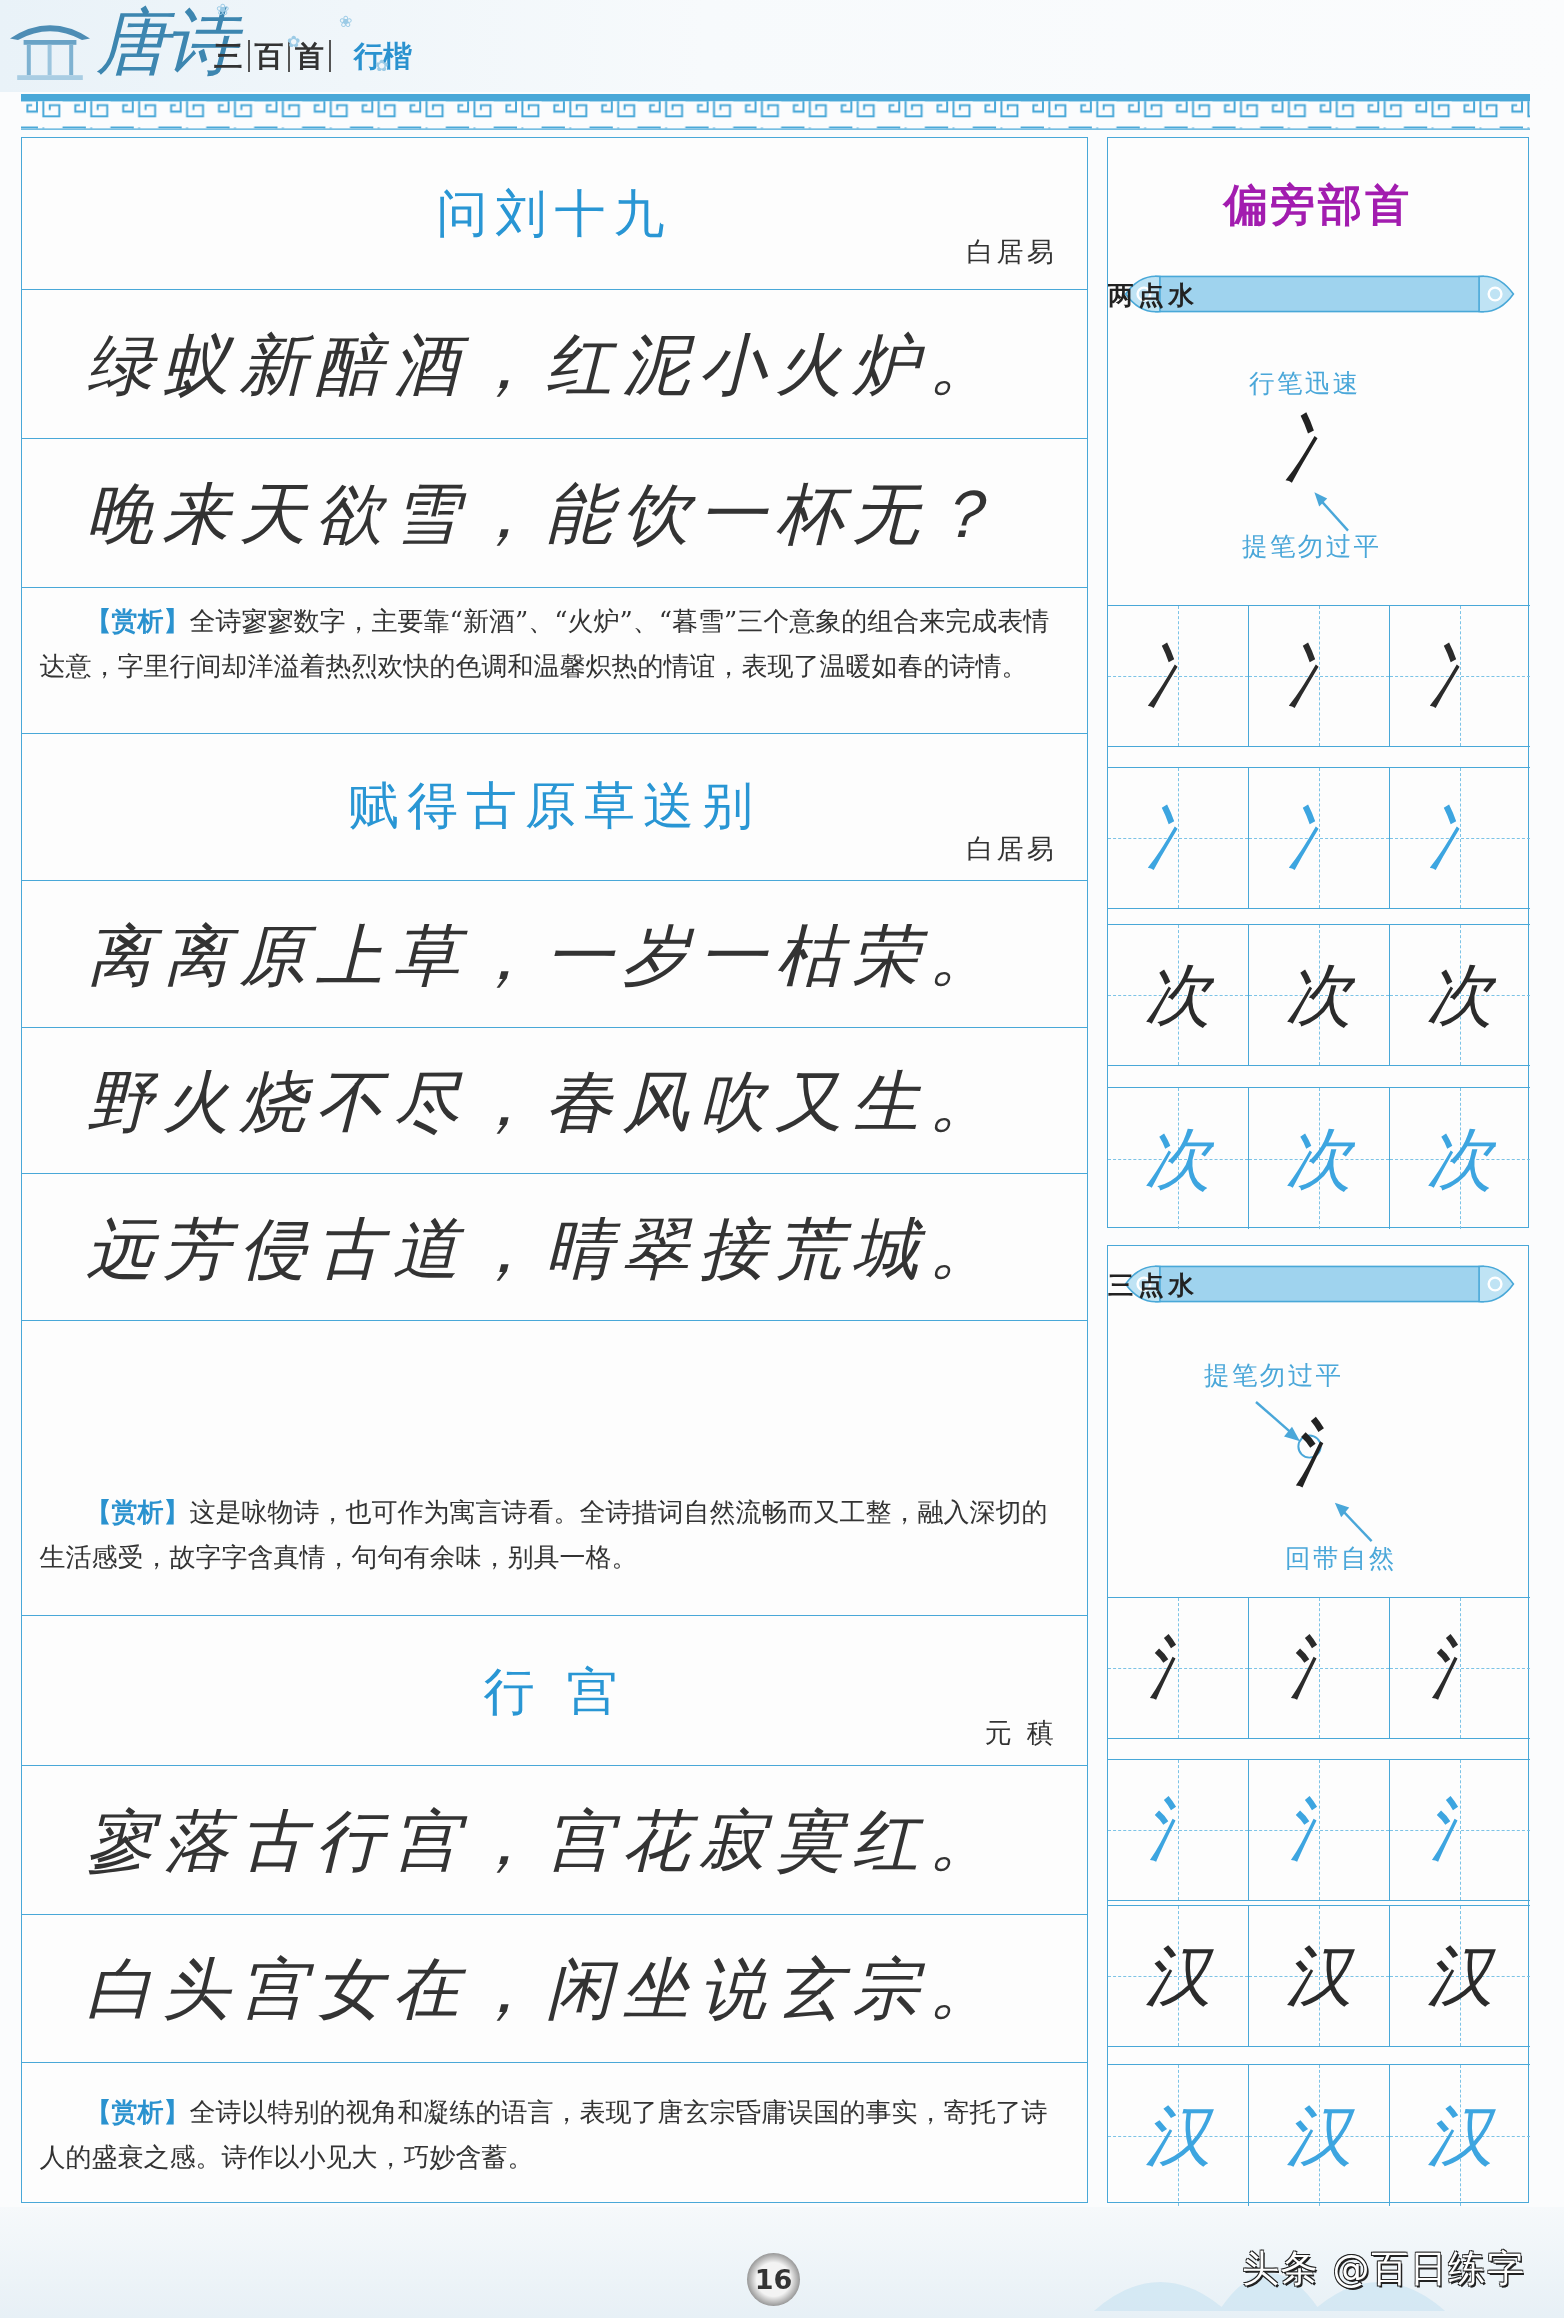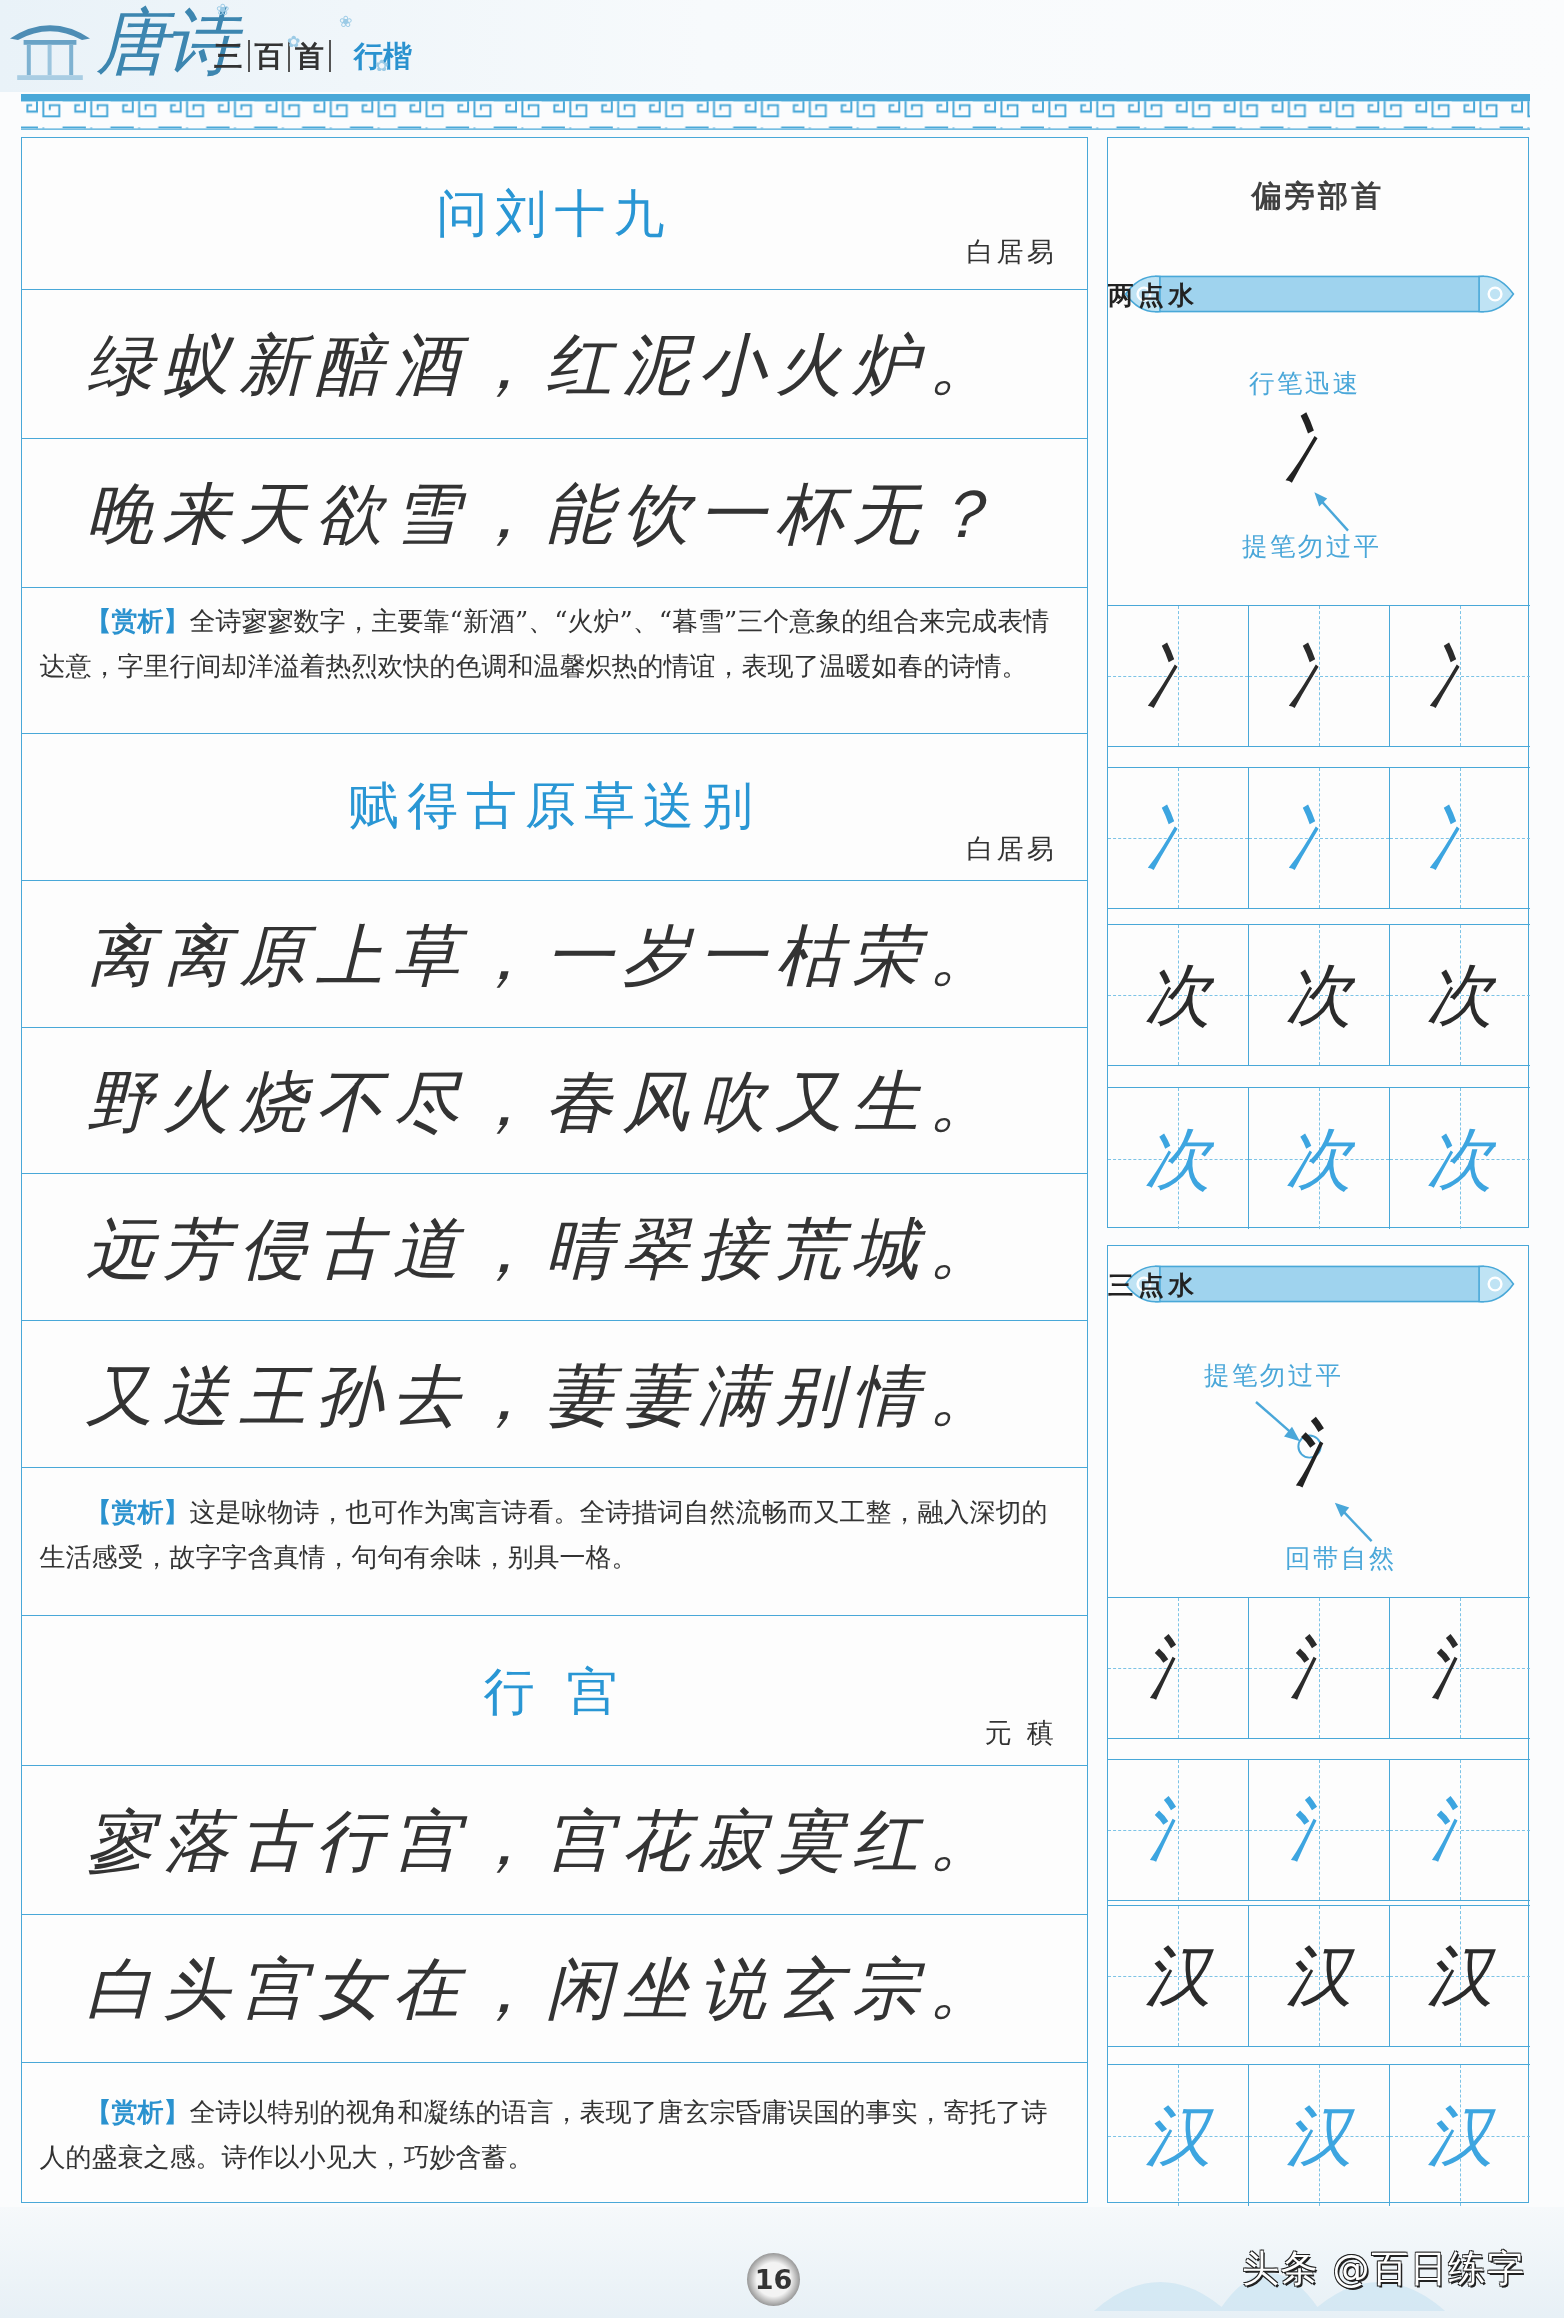--- a/index.html
+++ b/index.html
@@ -30,21 +30,21 @@
     color:#2996d4; font-family:"DejaVu Serif", serif; font-size:51px; letter-spacing:8px; }
   .title-row .author { position:absolute; right:30px; font-family:"DejaVu Serif", serif;
     font-size:27px; color:#333; letter-spacing:3.2px; }
   .verse { position:absolute; left:64px; font-family:"DejaVu Serif", serif;
     font-size:67px; color:#333; letter-spacing:9.6px; font-style:italic; white-space:nowrap; }
   .note { position:absolute; left:17.6px; right:19px; font-family:"DejaVu Serif", serif;
     font-size:26px; line-height:45px; color:#333; }
   .note .tag { color:#2a92cf; font-weight:bold;margin-left:46px; }
   
   .rp-box { position:absolute; left:0; width:422px; border:1.6px solid #49a8d8; box-sizing:border-box; background:#fdfdfd;}
-  .rp-heading { position:absolute; left:0; right:0; text-align:center; font-size:30px; font-weight:bold; color:#404040; letter-spacing:3.2px;}
+  .rp-heading { position:absolute; left:0; right:0; text-align:center; font-size:44px; font-weight:bold; color:#a21caf; letter-spacing:3.2px;}
   .banner { position:absolute; left:16px; width:391px; height:48px; }
   .banner-label { position:absolute; left:0; right:0; top:6.4px; text-align:left; font-size:25.5px; color:#222; letter-spacing:4.8px; font-weight:bold; }
   .hint { position:absolute; color:#4aa7d9; font-family:"DejaVu Serif", serif; font-size:25.5px; letter-spacing:2.4px; white-space:nowrap;}
   .stroke-demo { position:absolute; font-family:"DejaVu Serif", serif; font-size:72px; color:#222; font-style:italic; }
   .grid-row { position:absolute; left:0; width:422px; height:142px; display:flex;
     border-top:1.6px solid #49a8d8; border-bottom:1.6px solid #49a8d8; box-sizing:border-box; }
   .cell { flex:1; position:relative; border-right:1.6px solid #49a8d8; box-sizing:border-box; }
   .cell:last-child { border-right:none; }
   .cell::before { content:""; position:absolute; left:50%; top:0; bottom:0; border-left:1.6px dashed #7cc3e6; }
   .cell::after { content:""; position:absolute; top:50%; left:0; right:0; border-top:1.6px dashed #7cc3e6; }
@@ -121,23 +121,20 @@
   </div>
   <div class="row" style="top:743px;height:147px">
     <div class="verse" style="top:30px">离离原上草，一岁一枯荣。</div>
   </div>
   <div class="row" style="top:889px;height:147px">
     <div class="verse" style="top:30px">野火烧不尽，春风吹又生。</div>
   </div>
   <div class="row" style="top:1036px;height:147px">
     <div class="verse" style="top:30px">远芳侵古道，晴翠接荒城。</div>
   </div>
-  <div class="row" style="top:1183px;height:147px">
-    <div class="verse" style="top:30px">又送王孙去，萋萋满别情。</div>
-  </div>
   <div class="row" style="top:1330px;height:148px">
     <div class="note" style="top:22.4px">
       <span class="tag">【赏析】</span><span>这是咏物诗，也可作为寓言诗看。全诗措词自然流畅而又工整，融入深切的生活感受，故字字含真情，句句有余味，别具一格。</span>
     </div>
   </div>
 
   <div class="row title-row" style="top:1478px;height:150px">
     <div class="title" style="top:42px">行 宫</div>
     <div class="author" style="top:99px">元 稹</div>
   </div>

